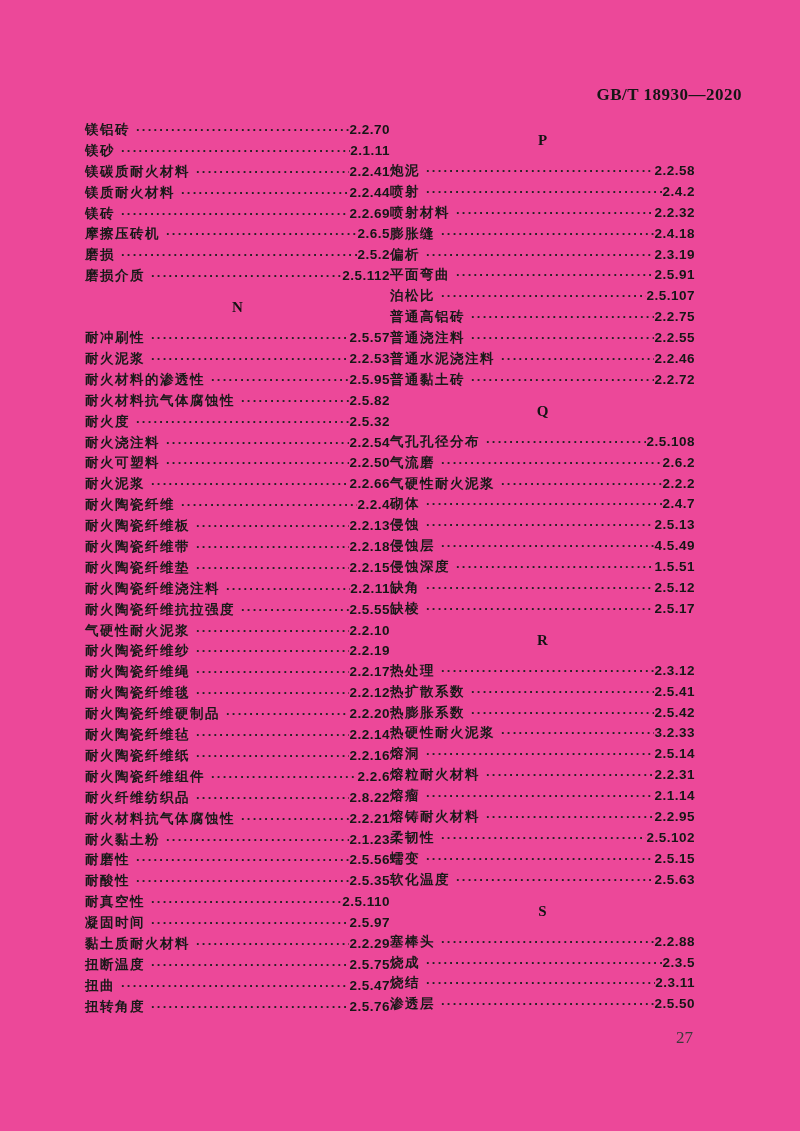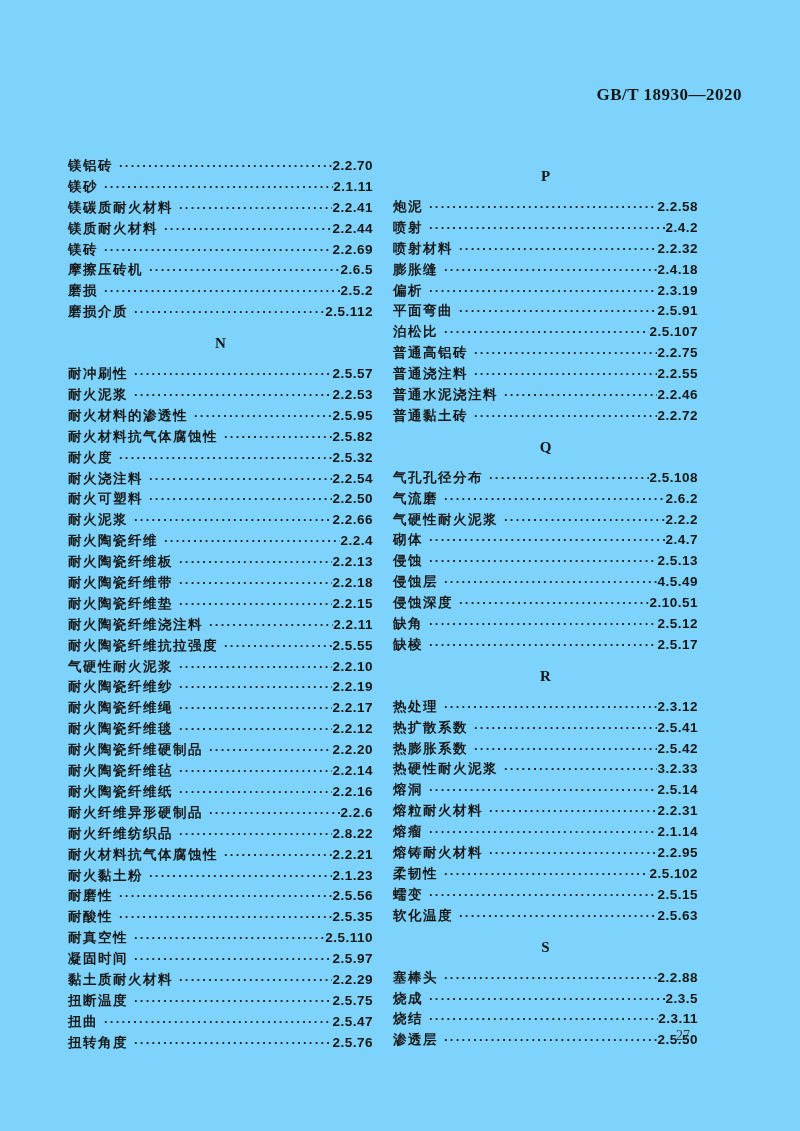--- a/index.html
+++ b/index.html
@@ -1,40 +1,38 @@
 <!DOCTYPE html>
 <html><head>
 <meta charset="utf-8">
 <style>
   html,body { margin:0; padding:0; background:#e8e8e8; }
   .page {
     position:relative;
     width:800px; height:1131px;
     margin:0 auto;
-    background:#7dd3fc;
+    background:#ec4899;
     color:#1b1b1b;
     font-family:"Liberation Sans", sans-serif;
     overflow:hidden;
   }
   .doc-header {
     position:absolute;
     top:85px; right:58px;
     font-family:"Liberation Serif", serif;
     font-weight:bold;
     font-size:17px;
     letter-spacing:0.5px;
     color:#161616;
   }
   .columns {
     position:absolute;
-    top:120px; left:68px;
+    top:120px; left:85px;
     width:630px;
     display:flex;
-    gap:20px;
-    margin-top:36px;
   }
   .col { width:305px; }
   .letter-heading {
     text-align:center;
     font-family:"Liberation Serif", serif;
     font-weight:bold;
     font-size:15px;
     line-height:21px;
     margin:10px 0 10px 0;
     color:#141414;
@@ -64,21 +62,21 @@
   }
   .ref {
     flex:0 0 auto;
     letter-spacing:0.5px;
     color:#161616;
   }
   .page-number {
     position:absolute;
     top:1028px; left:676px;
     font-family:"Liberation Serif", serif;
-    font-size:14px;
+    font-size:17px;
     color:#3a3a3a;
   }
 </style>
 </head>
 <body>
 
 <div class="page">
   <div class="doc-header">GB/T 18930—2020</div>
 
   <div class="columns">
@@ -223,21 +221,21 @@
           <span class="term">耐火陶瓷纤维毡</span>
           <span class="leader">························································································································</span>
           <span class="ref">2.2.14</span>
         </div>
         <div class="row">
           <span class="term">耐火陶瓷纤维纸</span>
           <span class="leader">························································································································</span>
           <span class="ref">2.2.16</span>
         </div>
         <div class="row">
-          <span class="term">耐火纤维异形硬制品</span>
+          <span class="term">耐火陶瓷纤维组件</span>
           <span class="leader">························································································································</span>
           <span class="ref">2.2.6</span>
         </div>
         <div class="row">
           <span class="term">耐火纤维纺织品</span>
           <span class="leader">························································································································</span>
           <span class="ref">2.8.22</span>
         </div>
         <div class="row">
           <span class="term">耐火材料抗气体腐蚀性</span>
@@ -374,21 +372,21 @@
           <span class="ref">2.5.13</span>
         </div>
         <div class="row">
           <span class="term">侵蚀层</span>
           <span class="leader">························································································································</span>
           <span class="ref">4.5.49</span>
         </div>
         <div class="row">
           <span class="term">侵蚀深度</span>
           <span class="leader">························································································································</span>
-          <span class="ref">2.10.51</span>
+          <span class="ref">1.5.51</span>
         </div>
         <div class="row">
           <span class="term">缺角</span>
           <span class="leader">························································································································</span>
           <span class="ref">2.5.12</span>
         </div>
         <div class="row">
           <span class="term">缺棱</span>
           <span class="leader">························································································································</span>
           <span class="ref">2.5.17</span>

